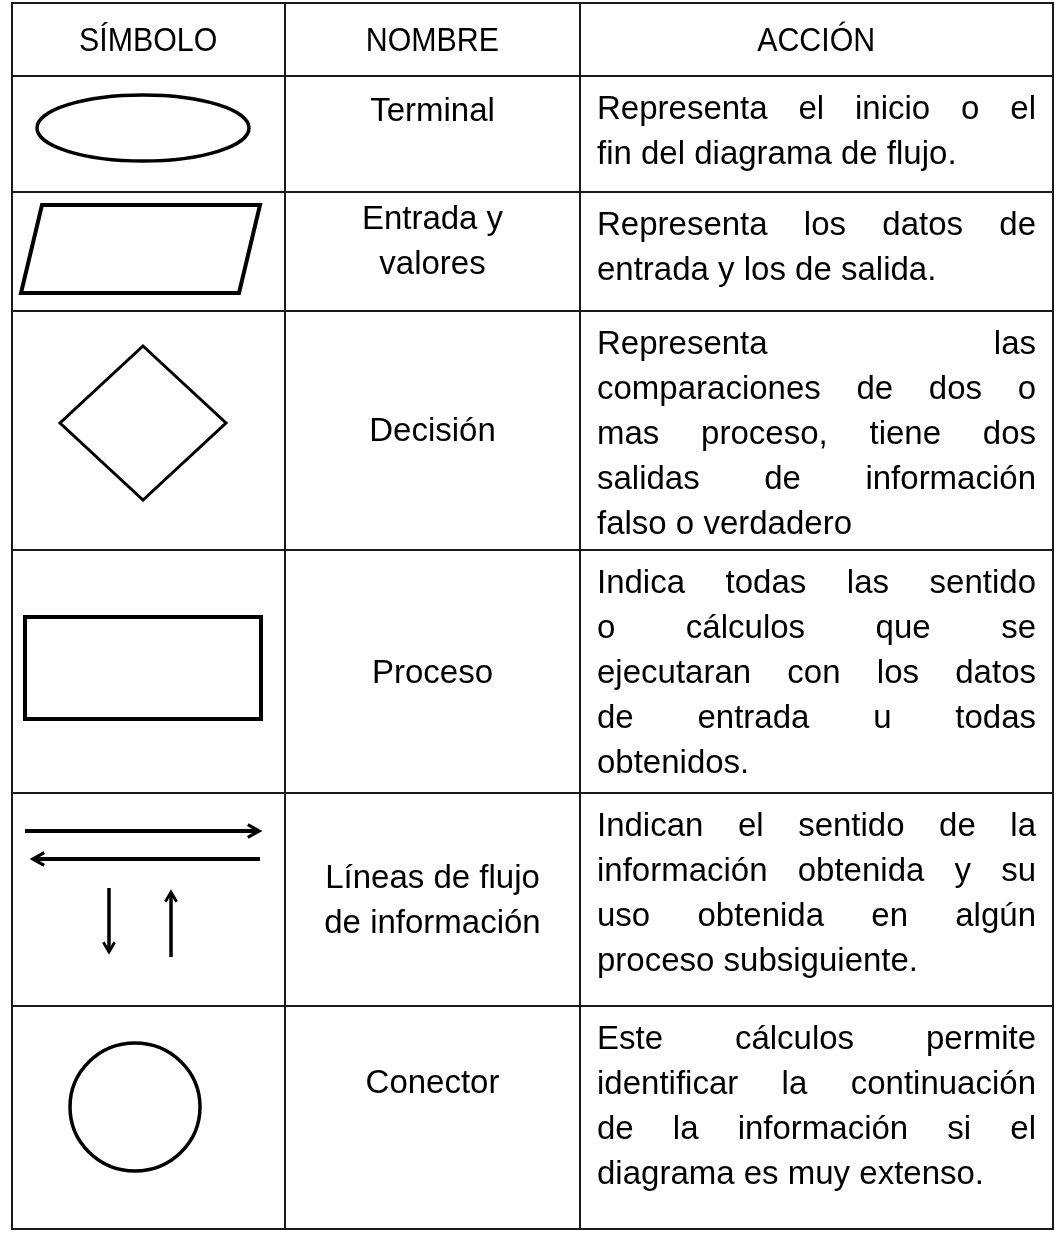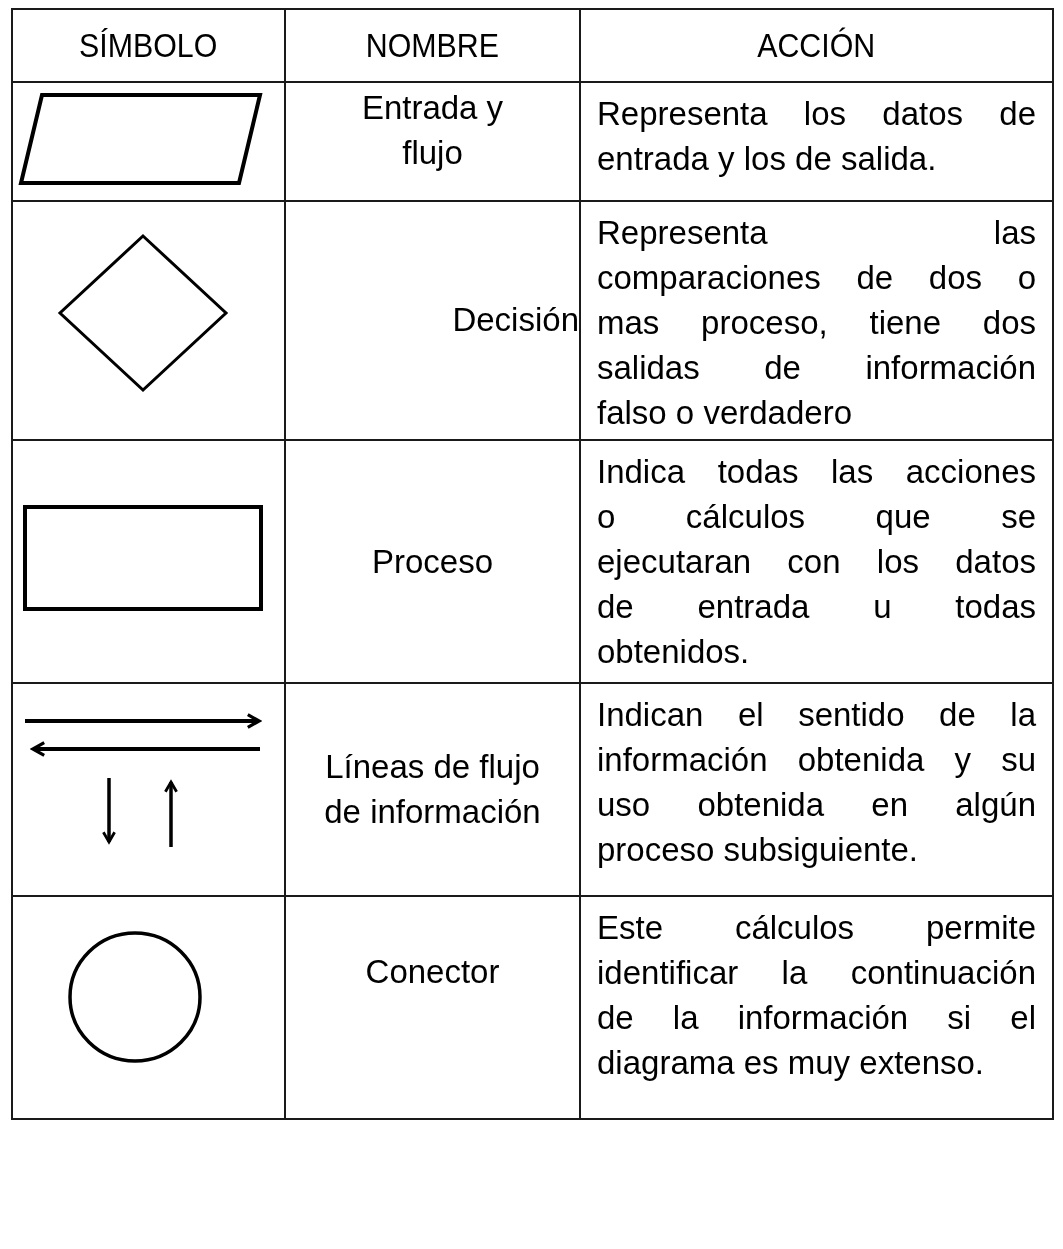--- a/index.html
+++ b/index.html
@@ -1,19 +1,19 @@
 <!DOCTYPE html>
 <html><head>
 <meta charset="utf-8">
 <style>
   html, body { margin: 0; padding: 0; background: #ffffff; }
   body { width: 1063px; height: 1249px; position: relative; overflow: hidden;
          font-family: "Liberation Sans", sans-serif; color: #000; }
   table.flow {
-    position: absolute; left: 11px; top: 8px;
+    position: absolute; left: 11px; top: 2px;
     border-collapse: collapse; table-layout: fixed;
     width: 1041px;
   }
   table.flow td, table.flow th {
     border: 2px solid #1a1a1a; padding: 0; vertical-align: top;
     font-weight: normal;
   }
   col.c1 { width: 273px; }
   col.c2 { width: 295px; }
   col.c3 { width: 473px; }
@@ -38,44 +38,58 @@
     </colgroup>
   <thead>
     <tr>
       <th><span>SÍMBOLO</span></th>
       <th><span>NOMBRE</span></th>
       <th><span>ACCIÓN</span></th>
     </tr>
   </thead>
   <tbody>
 
+    <tr style="height:116px;">
+      <td class="sym">
+        <svg width="271" height="114">
+          <ellipse cx="130" cy="51" rx="106" ry="33" fill="none" stroke="#000" stroke-width="3.5"></ellipse>
+        </svg>
+      </td>
+      <td class="name" style="padding-top:10px;">
+        <div>Terminal</div>
+      </td>
+      <td class="action">
+        <span class="jl">Representa el inicio o el</span>
+        <span class="ll">fin del diagrama de flujo.</span>
+      </td>
+    </tr>
 
     <tr style="height:119px;">
       <td class="sym">
         <svg width="271" height="117">
           <polygon points="29,12 247,12 226,100 8,100" fill="none" stroke="#000" stroke-width="4" stroke-linejoin="miter"></polygon>
         </svg>
       </td>
       <td class="name" style="padding-top:2px;">
         <div>Entrada y</div>
-        <div>flujo</div>
+        <div>valores</div>
       </td>
       <td class="action">
         <span class="jl">Representa los datos de</span>
         <span class="ll">entrada y los de salida.</span>
       </td>
     </tr>
 
     <tr style="height:239px;">
       <td class="sym">
         <svg width="271" height="237">
           <polygon points="130,34 213,111 130,188 47,111" fill="none" stroke="#000" stroke-width="3"></polygon>
         </svg>
       </td>
-      <td class="name" style="vertical-align:middle; padding-bottom:3px;text-align:right;">
+      <td class="name" style="vertical-align:middle; padding-bottom:3px;">
         <div>Decisión</div>
       </td>
       <td class="action">
         <span class="jl">Representa las</span>
         <span class="jl">comparaciones de dos o</span>
         <span class="jl">mas proceso, tiene dos</span>
         <span class="jl">salidas de información</span>
         <span class="ll">falso o verdadero</span>
       </td>
     </tr>
@@ -83,21 +97,21 @@
     <tr style="height:243px;">
       <td class="sym">
         <svg width="271" height="241">
           <rect x="12" y="66" width="236" height="102" fill="none" stroke="#000" stroke-width="4"></rect>
         </svg>
       </td>
       <td class="name" style="vertical-align:middle;margin-top:32px;">
         <div>Proceso</div>
       </td>
       <td class="action">
-        <span class="jl">Indica todas las acciones</span>
+        <span class="jl">Indica todas las sentido</span>
         <span class="jl" style="word-spacing:0;">o cálculos que se</span>
         <span class="jl">ejecutaran con los datos</span>
         <span class="jl">de entrada u todas</span>
         <span class="ll">obtenidos.</span>
       </td>
     </tr>
 
     <tr style="height:213px;">
       <td class="sym">
         <svg width="271" height="211">

